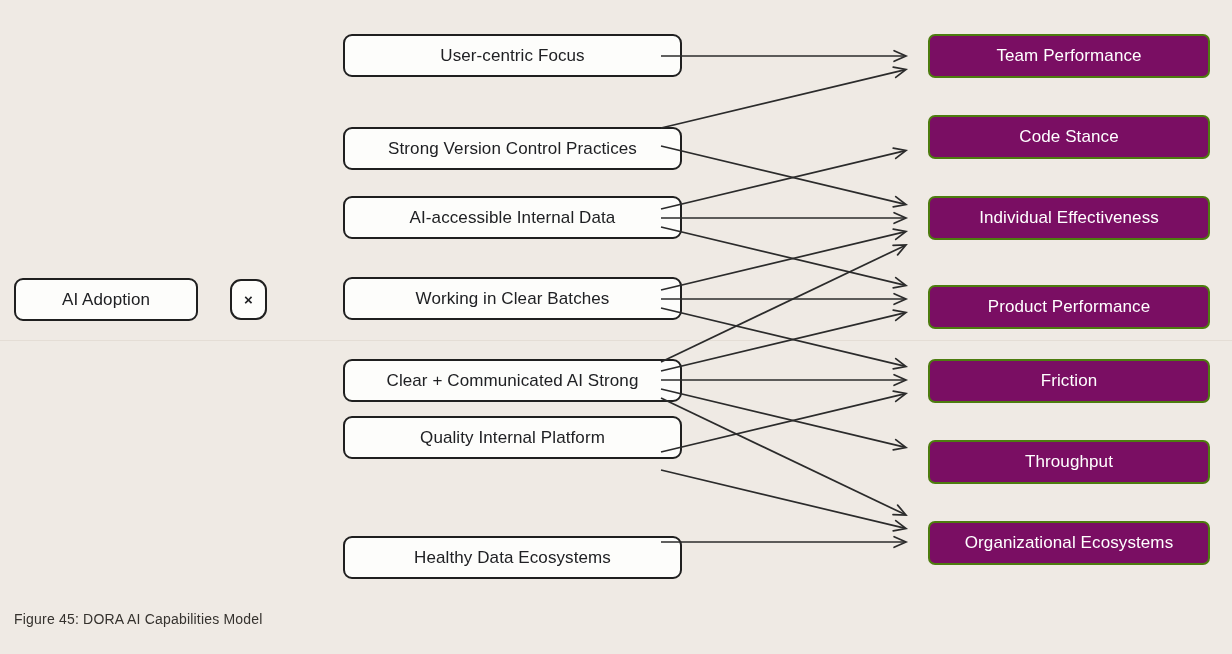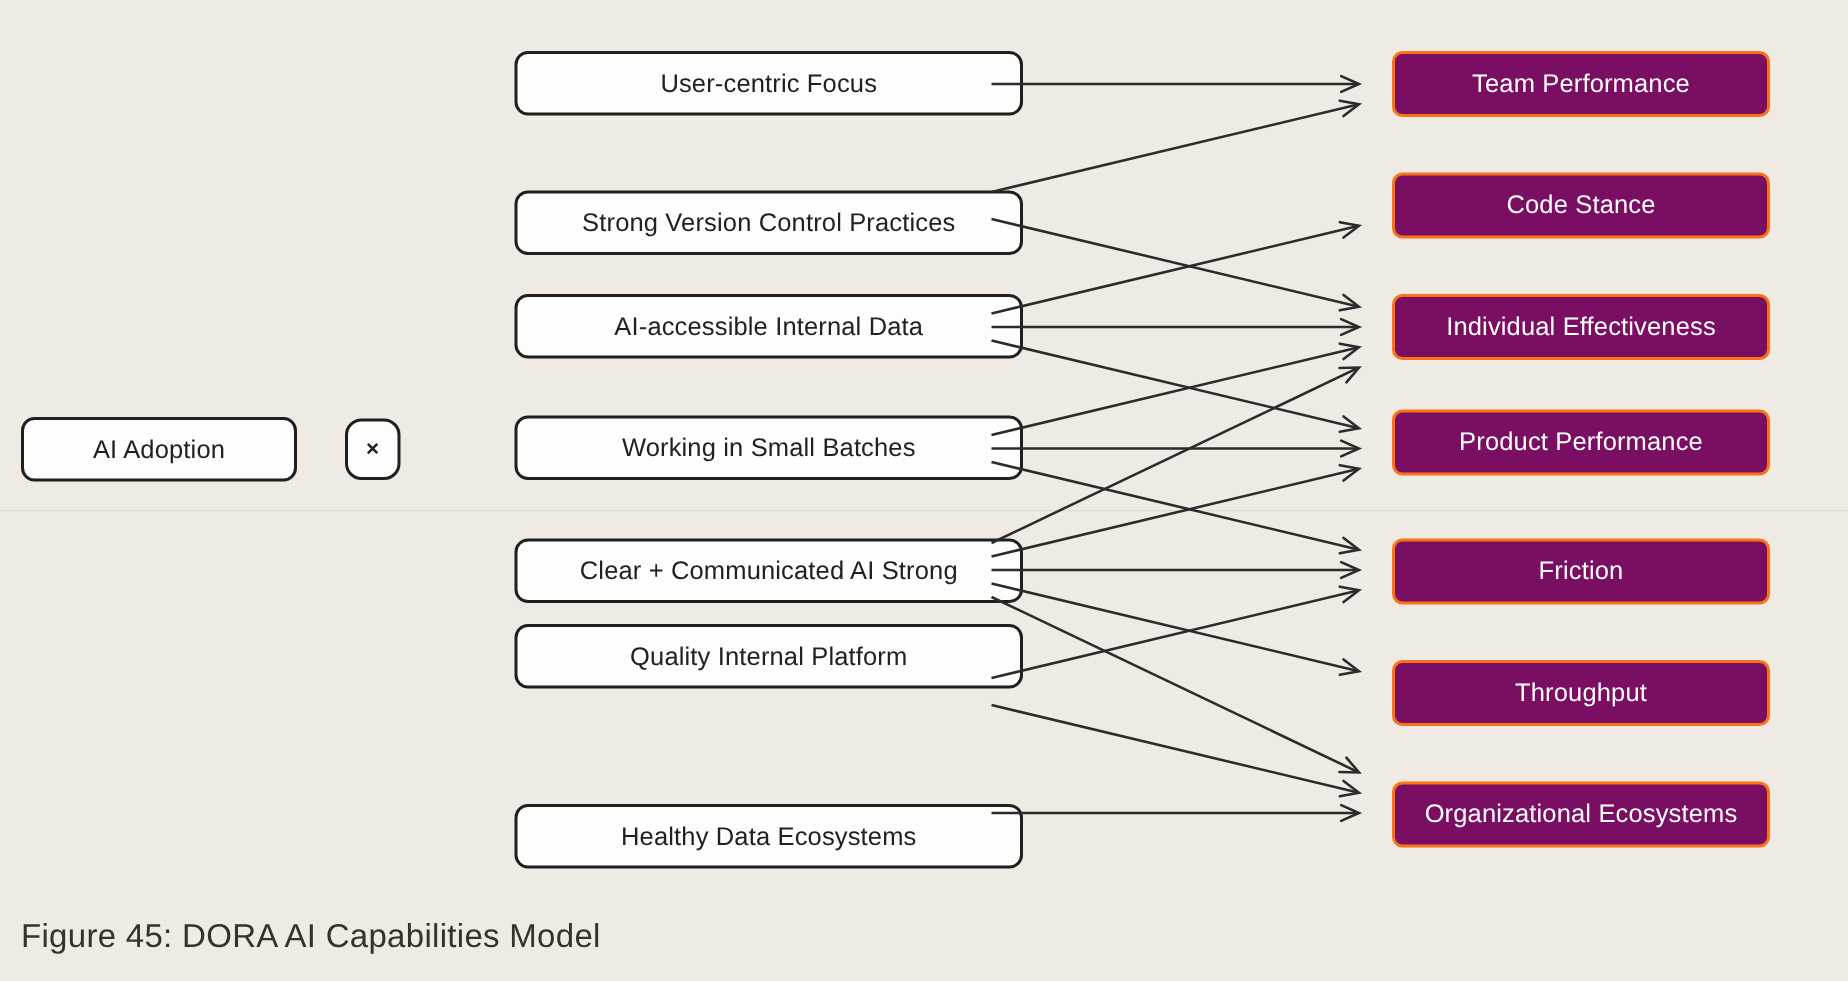--- a/index.html
+++ b/index.html
@@ -24,26 +24,26 @@
     border-radius: 9px;
     font-size: 17px;
     color: #202124;
     letter-spacing: 0.1px;
     white-space: nowrap;
   }
   .adopt { left: 14px; top: 278px; width: 184px; height: 43px; align-items: center; }
   .mult  { left: 230px; top: 279px; width: 37px; height: 41px; border-radius: 11px;
            font-size: 15px; font-weight: 700; }
   .cap   { left: 295px; width: 339px; height: 43px; margin-left: 48px; }
-  .out   { left: 928px; width: 252px; height: 44px;
-           background: #7A0E63; border: 2px solid #f97316; border-radius: 7px;
+  .out   { left: 928px; width: 282px; height: 44px;
+           background: #7A0E63; border: 2px solid #4d7c0f; border-radius: 7px;
            color: #FFFFFF; }
   .caption {
     position: absolute; left: 14px; top: 611px;
-    font-size: 22px; color: #35322E; letter-spacing: 0.2px;
+    font-size: 14px; color: #35322E; letter-spacing: 0.2px;
   }
   svg.arrows { position: absolute; left: 0; top: 0; pointer-events: none; }
 </style>
 </head>
 <body>
 
 <div class="seam"></div>
 
 <div class="box adopt">
   <span>AI Adoption</span>
@@ -55,42 +55,42 @@
 <div class="box cap" style="top:34px">
   <span>User-centric Focus</span>
 </div>
 <div class="box cap" style="top:127px">
   <span>Strong Version Control Practices</span>
 </div>
 <div class="box cap" style="top:196px">
   <span>AI-accessible Internal Data</span>
 </div>
 <div class="box cap" style="top:277px">
-  <span>Working in Small Batches</span>
+  <span>Working in Clear Batches</span>
 </div>
 <div class="box cap" style="top:359px">
   <span>Clear + Communicated AI Strong</span>
 </div>
 <div class="box cap" style="top:416px">
   <span>Quality Internal Platform</span>
 </div>
 <div class="box cap" style="top:536px">
   <span>Healthy Data Ecosystems</span>
 </div>
 
 <div class="box out" style="top:34px">
   <span>Team Performance</span>
 </div>
 <div class="box out" style="top:115px">
   <span>Code Stance</span>
 </div>
 <div class="box out" style="top:196px">
   <span>Individual Effectiveness</span>
 </div>
-<div class="box out" style="top:273px">
+<div class="box out" style="top:285px">
   <span>Product Performance</span>
 </div>
 <div class="box out" style="top:359px">
   <span>Friction</span>
 </div>
 <div class="box out" style="top:440px">
   <span>Throughput</span>
 </div>
 <div class="box out" style="top:521px">
   <span>Organizational Ecosystems</span>

